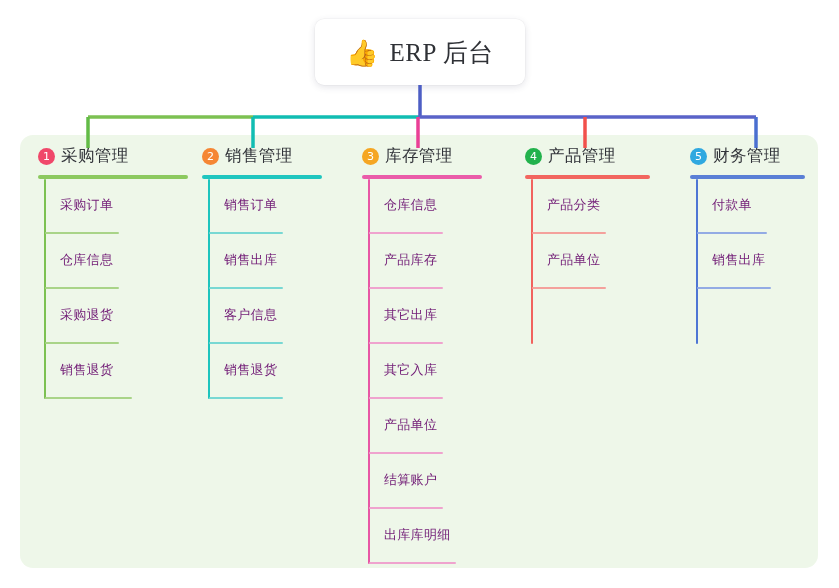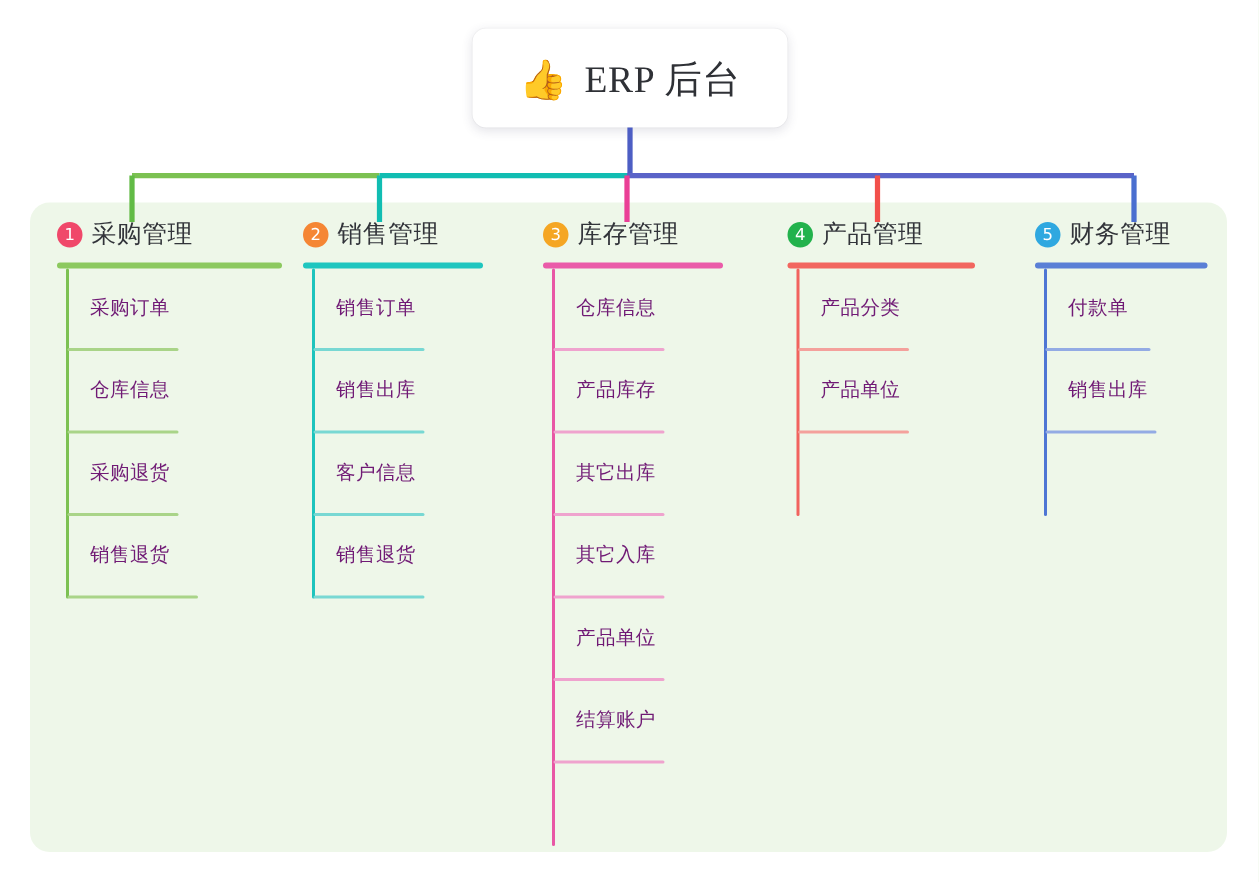--- a/index.html
+++ b/index.html
@@ -168,20 +168,24 @@
             <div class="item-rule" style="background: rgb(239, 163, 206); width: 74px;"></div>
           </div>
           <div class="item">
             <span class="item-label">产品单位</span>
             <div class="item-rule" style="background: rgb(239, 163, 206); width: 74px;"></div>
           </div>
           <div class="item">
             <span class="item-label">结算账户</span>
             <div class="item-rule" style="background: rgb(239, 163, 206); width: 74px;"></div>
           </div>
+          <div class="item">
+            <span class="item-label">出库库明细</span>
+            <div class="item-rule" style="background: rgb(239, 163, 206); width: 87px;"></div>
+          </div>
         </div>
       </div>
       <div class="col" style="left: 525px; width: 125px;">
         <div class="col-head">
           <span class="badge" style="background: rgb(34, 178, 76);">4</span>
           <span class="col-title">产品管理</span>
         </div>
         <div class="head-rule" style="background: rgb(242, 102, 95); width: 125px;"></div>
         <div class="items">
           <div class="spine" style="background: rgb(241, 99, 94); height: 165px;"></div>

